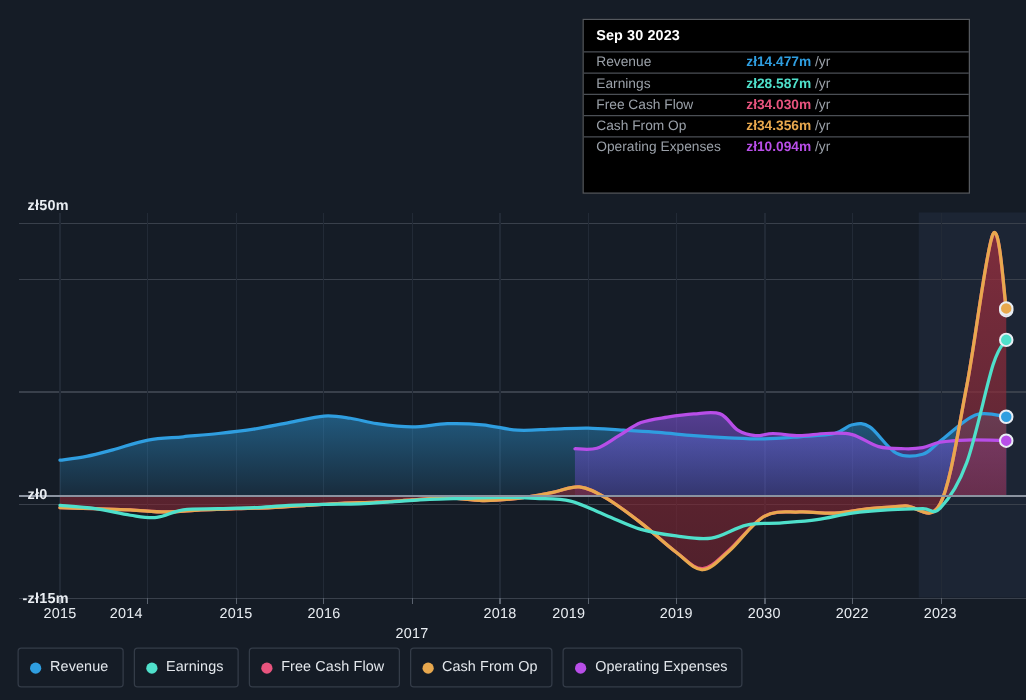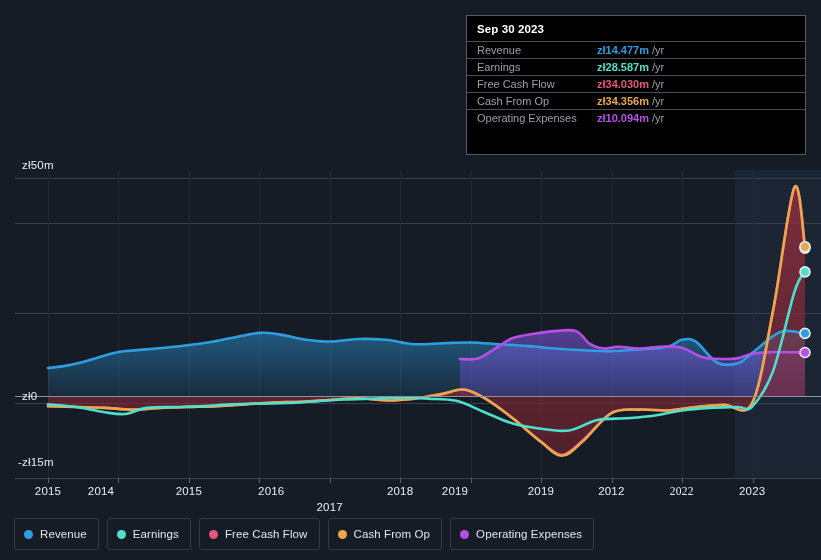--- a/index.html
+++ b/index.html
@@ -25,45 +25,45 @@
     left: 0;
     top: 0;
     width: 821px;
     height: 560px;
   }
   
   .y-label {
     position: absolute;
     font-size: 11.5px;
     color: #e9edf2;
-    font-weight: 400;
+    font-weight: 700;
     white-space: nowrap;
     letter-spacing: 0.2px;
   }
   #y-label-top   { left: 22px; top: 159px; }
   #y-label-zero  { left: 22px; top: 390px; }
-  #y-label-bot   { left: 18px; top: 456px; }
+  #y-label-bot   { left: 18px; top: 473px; }
 
   
   .x-label {
     position: absolute;
     top: 485px;
     font-size: 11.5px;
     color: #e9edf2;
     transform: translateX(-50%);
     white-space: nowrap;
     letter-spacing: 0.2px;
   }
 
   
   #tooltip {
     position: absolute;
     left: 466px;
     top: 15px;
-    width: 340px;
+    width: 310px;
     height: 140px;
     background: #000000;
     border: 1px solid #55595f;
     box-sizing: border-box;
     padding: 0;
   }
   #tooltip-title {
     font-size: 11.5px;
     font-weight: bold;
     color: #ffffff;
@@ -240,27 +240,27 @@
   </svg>
 
   <div class="y-label" id="y-label-top">zł50m</div>
   <div class="y-label" id="y-label-zero">zł0</div>
   <div class="y-label" id="y-label-bot">-zł15m</div>
 
   <div id="x-labels">
       <div class="x-label" style="left: 48px;">2015</div>
       <div class="x-label" style="left: 101px;">2014</div>
       <div class="x-label" style="left: 188.837px;">2015</div>
-      <div class="x-label" style="left: 259.256px; margin-left: 12px;">2016</div>
+      <div class="x-label" style="left: 259.256px;">2016</div>
       <div class="x-label" style="left: 329.674px; margin-top: 16px;">2017</div>
       <div class="x-label" style="left: 400.093px;">2018</div>
       <div class="x-label" style="left: 455px;">2019</div>
       <div class="x-label" style="left: 540.93px;">2019</div>
-      <div class="x-label" style="left: 611.349px;">2012</div>
-      <div class="x-label" style="left: 681.767px; font-family: Liberation Serif, serif;">2022</div>
+      <div class="x-label" style="left: 611.349px;">2030</div>
+      <div class="x-label" style="left: 681.767px;">2022</div>
       <div class="x-label" style="left: 752.186px;">2023</div>
     </div>
 
   <div id="tooltip">
     <div id="tooltip-title">Sep 30 2023</div>
     <div id="tooltip-rows">
         <div class="tt-row">
           <span class="tt-name">Revenue</span>
           <span class="tt-val" style="color: rgb(47, 158, 224);">zł14.477m</span>
           <span class="tt-unit">/yr</span>

